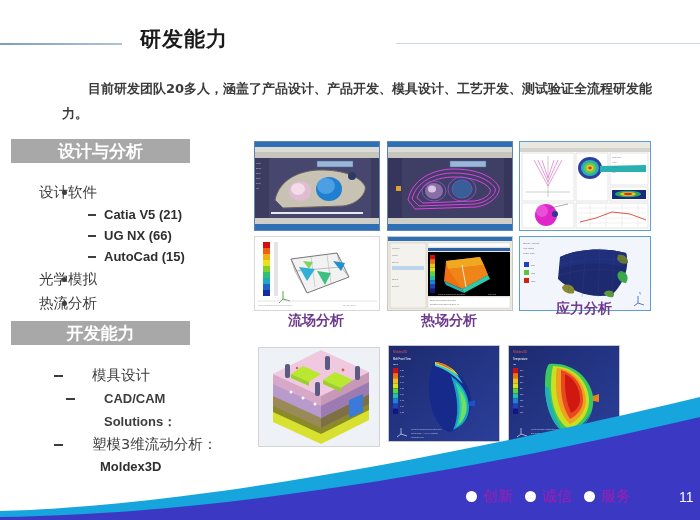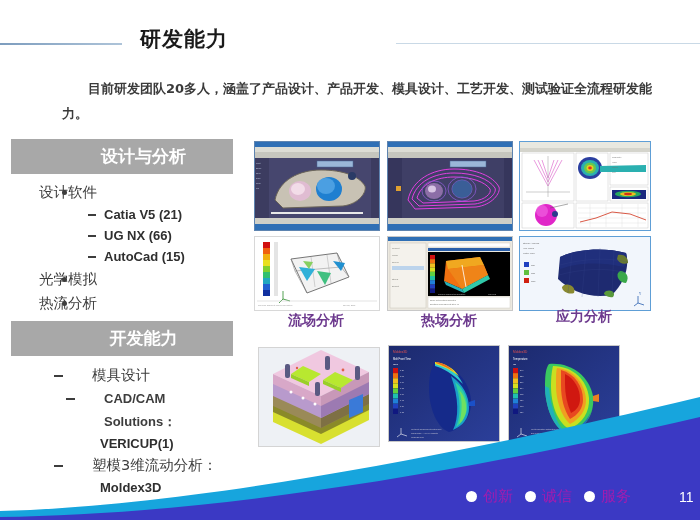--- a/index.html
+++ b/index.html
@@ -46,26 +46,25 @@
   
   .intro{
     position:absolute;left:62px;top:76px;width:600px;
     font-size:13px;line-height:25px;color:#3a3a3a;font-weight:bold;
     font-family:"DejaVu Sans","Liberation Sans",sans-serif;
     text-indent:26px;
   }
 
   
   .sec-head{
-    position:absolute;left:11px;width:179px;height:35px;
+    position:absolute;left:11px;width:179px;height:24px;
     background:#a8a8a8;
     color:#ffffff;font-size:17px;font-weight:bold;
     display:flex;align-items:center;justify-content:center;
     font-family:Liberation Serif, serif;
-    padding-left:43px;
   }
   #head-design{top:139px;}
   #head-develop{top:321px;}
 
   .bullets{position:absolute;left:0;width:240px;color:#3d3d3d;}
   #bullets-design{top:180px;}
   #bullets-develop{top:364px;}
 
   .b1{position:relative;padding-left:39px;font-size:14.5px;line-height:24px;
       font-family:"DejaVu Sans","Liberation Sans",sans-serif;color:#3d3d3d;}
@@ -124,21 +123,20 @@
     <div class="b2">AutoCad (15)</div>
     <div class="b1">光学模拟</div>
     <div class="b1">热流分析</div>
   </div>
 
   <div class="sec-head" id="head-develop">开发能力</div>
 
   <div class="bullets" id="bullets-develop">
     <div class="b2cn">模具设计</div>
     <div class="b2cn" style="font-family:'Liberation Sans',sans-serif;font-weight:bold;font-size:13px;margin-left:12px;">CAD/CAM Solutions：</div>
-    <div class="b3">VERICUP(1)</div>
     <div class="b2cn">塑模3维流动分析：</div>
     <div class="b3">Moldex3D</div>
   </div>
 
   <div class="fig" style="left:254px;top:141px;width:124px;height:88px;border:1px solid #5e84b0;">
     <svg viewBox="0 0 124 88" width="124" height="88">
       <rect width="124" height="88" fill="#46466e"></rect>
       <rect width="124" height="5" fill="#2f6fb5"></rect>
       <rect y="5" width="124" height="5" fill="#dcdcd4"></rect>
       <rect y="10" width="124" height="6" fill="#c6c6be"></rect>
@@ -381,21 +379,21 @@
         <path d="M118 66 L118 59"></path>
           <path d="M118 66 L124 68"></path>
           <path d="M118 66 L114 69"></path>
       </g>
       <text x="119" y="58" fill="#2a60b0" font-size="3" font-family="serif">Y</text>
     </svg>
   </div>
 
   <div class="cap" style="left:254px;top:312px;width:124px;">流场分析</div>
   <div class="cap" style="left:387px;top:312px;width:124px;">热场分析</div>
-  <div class="cap" style="left:519px;top:308px;width:130px;">应力分析</div>
+  <div class="cap" style="left:519px;top:300px;width:130px;">应力分析</div>
 
   <div class="fig" style="left:258px;top:347px;width:120px;height:98px;border:1px solid #d4d4d4;">
     <svg viewBox="0 0 120 98" width="120" height="98">
       <rect width="120" height="98" fill="#eef1f5"></rect>
 
       <path d="M14 62 L62 84 L110 60 L110 72 L62 96 L14 74 Z" fill="#d8e030"></path>
       <path d="M14 56 L62 78 L110 54 L110 62 L62 86 L14 64 Z" fill="#8a8a28"></path>
       <path d="M14 44 L62 66 L110 42 L110 56 L62 80 L14 58 Z" fill="#9a8a58"></path>
       <path d="M62 66 L110 42 L110 56 L62 80 Z" fill="#7e7044"></path>
 

